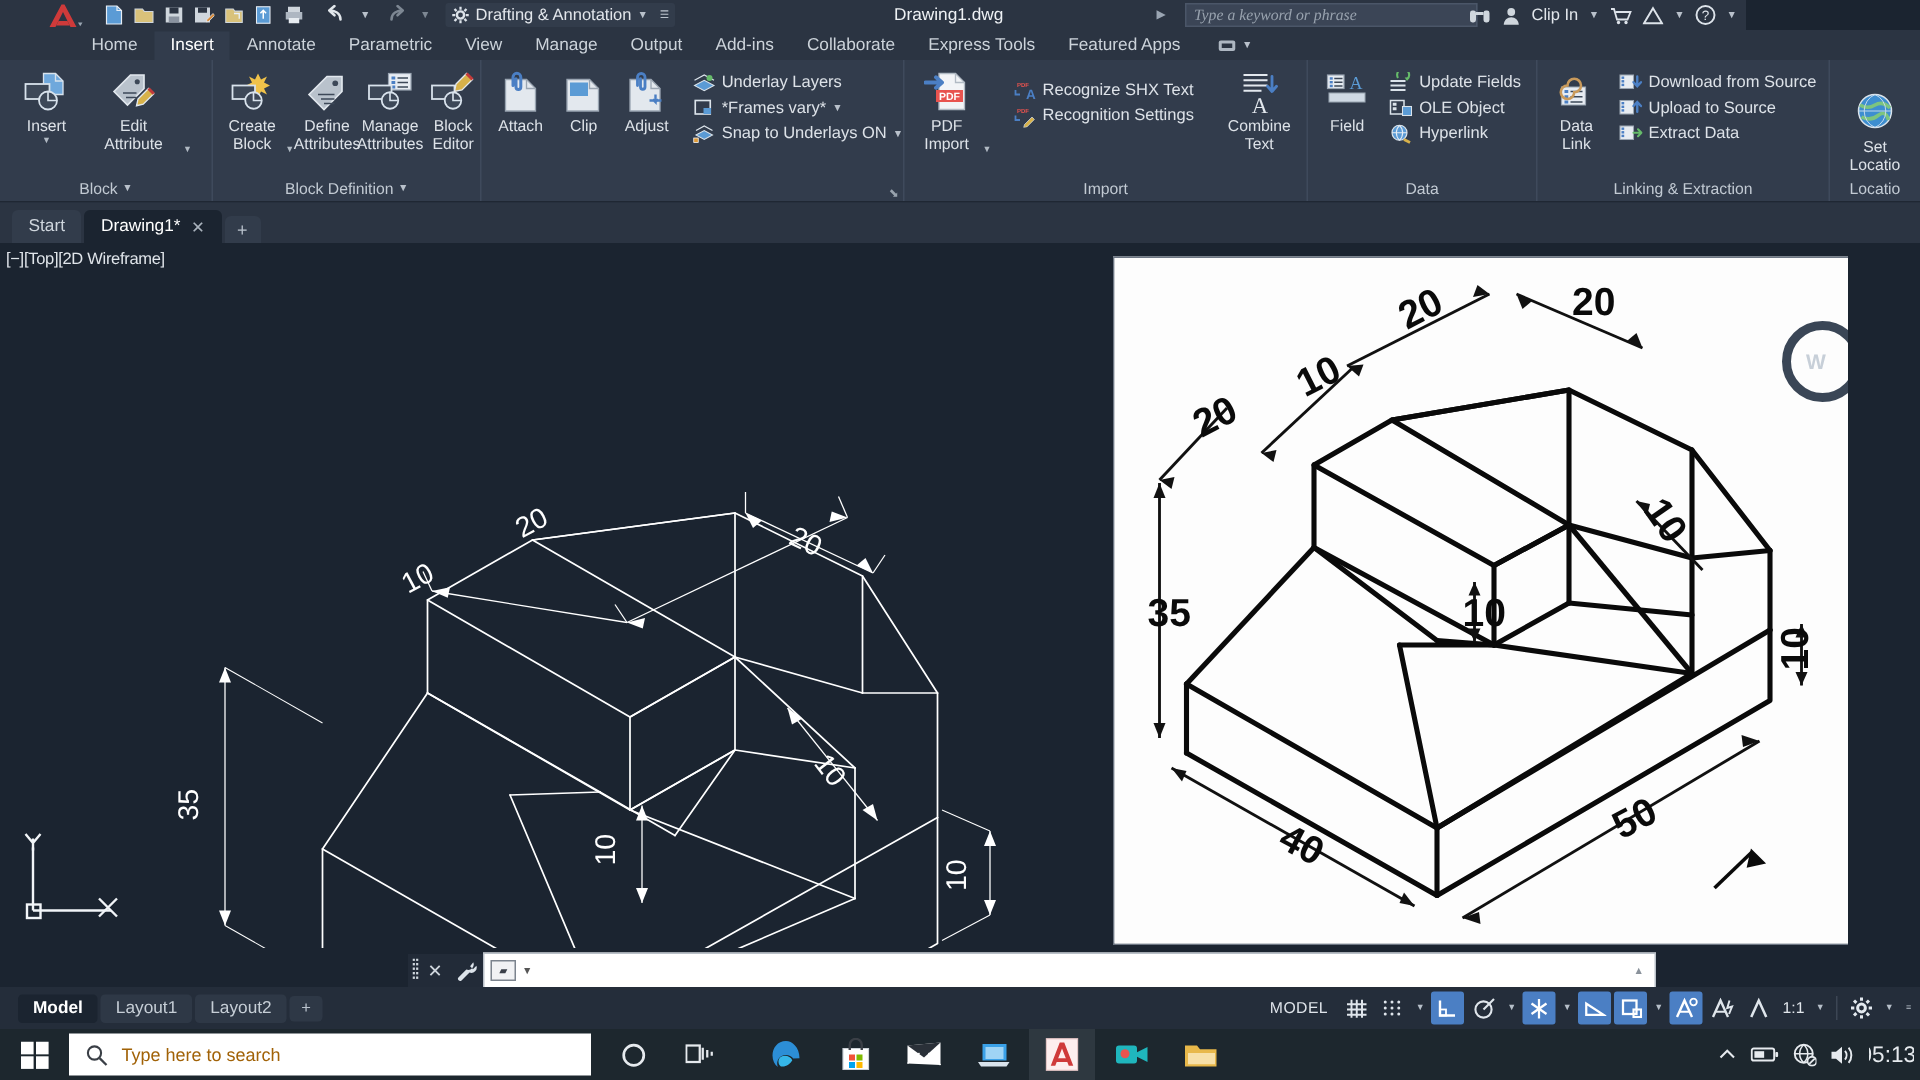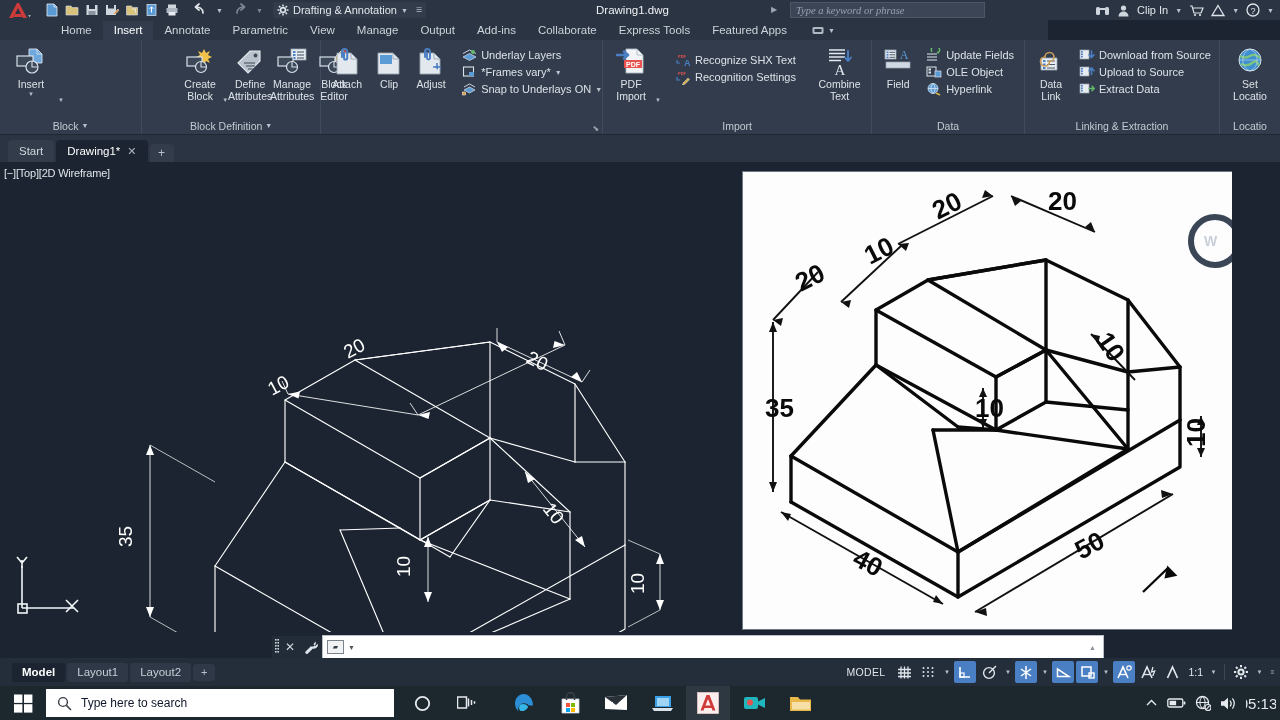--- a/index.html
+++ b/index.html
@@ -7,22 +7,22 @@
   body {
     font-family:"Liberation Sans", sans-serif;
     background:#1b2430;
     color:#d8dde3;
     font-size:11px;
     -webkit-font-smoothing:antialiased;
   }
 
   
   .titlebar {
-    position:absolute; top:0; left:0; width:1280px; height:20px;
-    background:#2b3442; display:flex; align-items:center;
+    position:absolute; top:0; left:0; width:1164px; height:20px;
+    background:#2b3442; display:flex; align-items:center;padding-left:24px;
   }
   .app-logo {
     width:38px; height:20px; display:flex; align-items:center; justify-content:center;
     background:#2b3442;
   }
   .app-logo svg { display:block; }
   .qat { display:flex; align-items:center; gap:1px; margin-left:4px; }
   .qat-btn {
     width:19px; height:18px; display:flex; align-items:center; justify-content:center;
     cursor:pointer; border-radius:2px;
@@ -46,21 +46,21 @@
   }
   .search-box span {
     font-size:10.5px; color:#98a2ae; font-style:italic; font-family:"Liberation Serif", serif;
   }
   .tb-right { position:absolute; right:4px; top:0; height:20px; display:flex; align-items:center; gap:3px; }
   .tb-icon { display:flex; align-items:center; justify-content:center; cursor:pointer; padding:0 2px; height:18px; }
   .signin { font-size:11px; color:#e2e6eb; white-space:nowrap; }
 
   
   .ribbon-tabs {
-    position:absolute; top:20px; left:0; width:1048px; height:20px;
+    position:absolute; top:20px; left:0; width:1280px; height:20px;
     background:#2b3442; display:flex; align-items:flex-end; padding-left:50px;
   }
   .rtab {
     height:19px; line-height:19px; padding:0 11px; font-size:11.5px;
     color:#ccd3da; cursor:pointer; white-space:nowrap;
   }
   .rtab.active { background:#323c4c; color:#ffffff; }
   .rtab-extra { margin-left:14px; display:flex; align-items:center; gap:3px; height:19px; }
 
   
@@ -192,21 +192,21 @@
     position:absolute; top:686px; left:0; width:1280px; height:34px;
     background:#1d272e; display:flex; align-items:center;
   }
   .start-btn {
     width:46px; height:34px; display:flex; align-items:center; justify-content:center; cursor:pointer;
   }
   .tb-search {
     width:348px; height:28px; background:#ffffff; display:flex; align-items:center;
     gap:9px; padding:0 11px; cursor:text;
   }
-  .tb-search span { font-size:12px; color:#0f172a; }
+  .tb-search span { font-size:12px; color:#a16207; }
   .tb-apps { display:flex; align-items:center; margin-left:14px; gap:2px; }
   .tb-app {
     width:44px; height:34px; display:flex; align-items:center; justify-content:center; cursor:pointer;
   }
   .tb-app.active { background:#2e3840; }
   .tray {
     position:absolute; right:0; top:0; height:34px; display:flex; align-items:center;
     gap:9px; padding-right:4px;
   }
   .tray-ico { display:flex; align-items:center; justify-content:center; cursor:pointer; }
@@ -383,31 +383,44 @@
             <path d="M14 2h8l5 5v9H14z" fill="#6fa8dc" stroke="#d8e2ec" stroke-width="0.9"></path>
             <path d="M22 2v5h5" fill="none" stroke="#d8e2ec" stroke-width="0.9"></path>
             <rect x="2" y="9" width="16" height="10" fill="#3d4858" stroke="#d8e2ec" stroke-width="1.2"></rect>
             <circle cx="17" cy="20" r="6" fill="#3d4858" stroke="#d8e2ec" stroke-width="1.2"></circle>
             <path d="M17 14v6h6" fill="none" stroke="#d8e2ec" stroke-width="1.1"></path>
           </svg>
         </div>
         <div class="big-lbl">Insert</div>
         <div class="dd-tri">▼</div>
       </div>
+      <div class="big-btn" style="width:62px;">
+        <div class="big-ico">
+          <svg width="32" height="30" viewBox="0 0 32 30">
+            <path d="M3 14 L14 3 h9 v9 L12 23 Z" fill="#b9c2cc" stroke="#e2e8ee" stroke-width="1.1"></path>
+            <circle cx="18.5" cy="7.5" r="1.7" fill="#3d4858"></circle>
+            <path d="M9 15h9M11 18h7" stroke="#3d4858" stroke-width="1.1"></path>
+            <path d="M19 19 L26 12 l3.5 3.5 -7 7 -4.5 1z" fill="#d8b24a" stroke="#e2e8ee" stroke-width="0.9"></path>
+            <path d="M26 12 l3.5 3.5" stroke="#c23b3b" stroke-width="2"></path>
+          </svg>
+        </div>
+        <div class="big-lbl">Edit</div>
+        <div class="big-lbl2">Attribute</div>
+      </div>
       <div class="dd-tri" style="align-self:flex-end; margin-bottom:14px;">▼</div>
     </div>
     <div class="panel-label">
       <span>Block</span>
       <span class="caret">▼</span>
     </div>
   </div>
 
   <div class="panel" style="width:179px;">
     <div class="panel-body">
-      <div class="big-btn" style="width:44px;margin-left:32px;">
+      <div class="big-btn" style="width:44px;">
         <div class="big-ico">
           <svg width="30" height="30" viewBox="0 0 30 30">
             <path d="M19 2 l2 4 4-2 -2 4 4 2 -4 2 2 4 -4-2 -2 4 -2-4 -4 2 2-4 -4-2 4-2 -2-4 4 2z" fill="#f0c24a"></path>
             <rect x="2" y="10" width="15" height="9" fill="#3d4858" stroke="#d8e2ec" stroke-width="1.2"></rect>
             <circle cx="16" cy="20" r="5.5" fill="#3d4858" stroke="#d8e2ec" stroke-width="1.2"></circle>
             <path d="M16 14.8v5.2h5.2" fill="none" stroke="#d8e2ec" stroke-width="1.1"></path>
           </svg>
         </div>
         <div class="big-lbl">Create</div>
         <div class="big-lbl2">Block</div>
@@ -718,21 +731,21 @@
           <span class="small-lbl">Extract  Data</span>
         </div>
       </div>
     </div>
     <div class="panel-label">
       <span>Linking &amp; Extraction</span>
     </div>
   </div>
 
   <div class="panel" style="width:60px; border-right:none;">
-    <div class="panel-body" style="justify-content:center;">
+    <div class="panel-body" style="justify-content:center;align-items:flex-end;">
       <div class="big-btn" style="width:50px;">
         <div class="big-ico">
           <svg width="30" height="30" viewBox="0 0 30 30">
             <circle cx="15" cy="13" r="11" fill="#3e8ed0" stroke="#dbe3ea" stroke-width="1"></circle>
             <path d="M5 9 q5 3 10 0 t10 2" fill="none" stroke="#7cc47f" stroke-width="2.4"></path>
             <path d="M6 17 q6 3 11 -1 t7 3" fill="none" stroke="#7cc47f" stroke-width="2.4"></path>
             <path d="M15 2 a12 12 0 010 22 M15 2 a12 12 0 000 22 M4 13h22" fill="none" stroke="#cfe0ee" stroke-width="0.6"></path>
           </svg>
         </div>
         <div class="big-lbl">Set</div>

